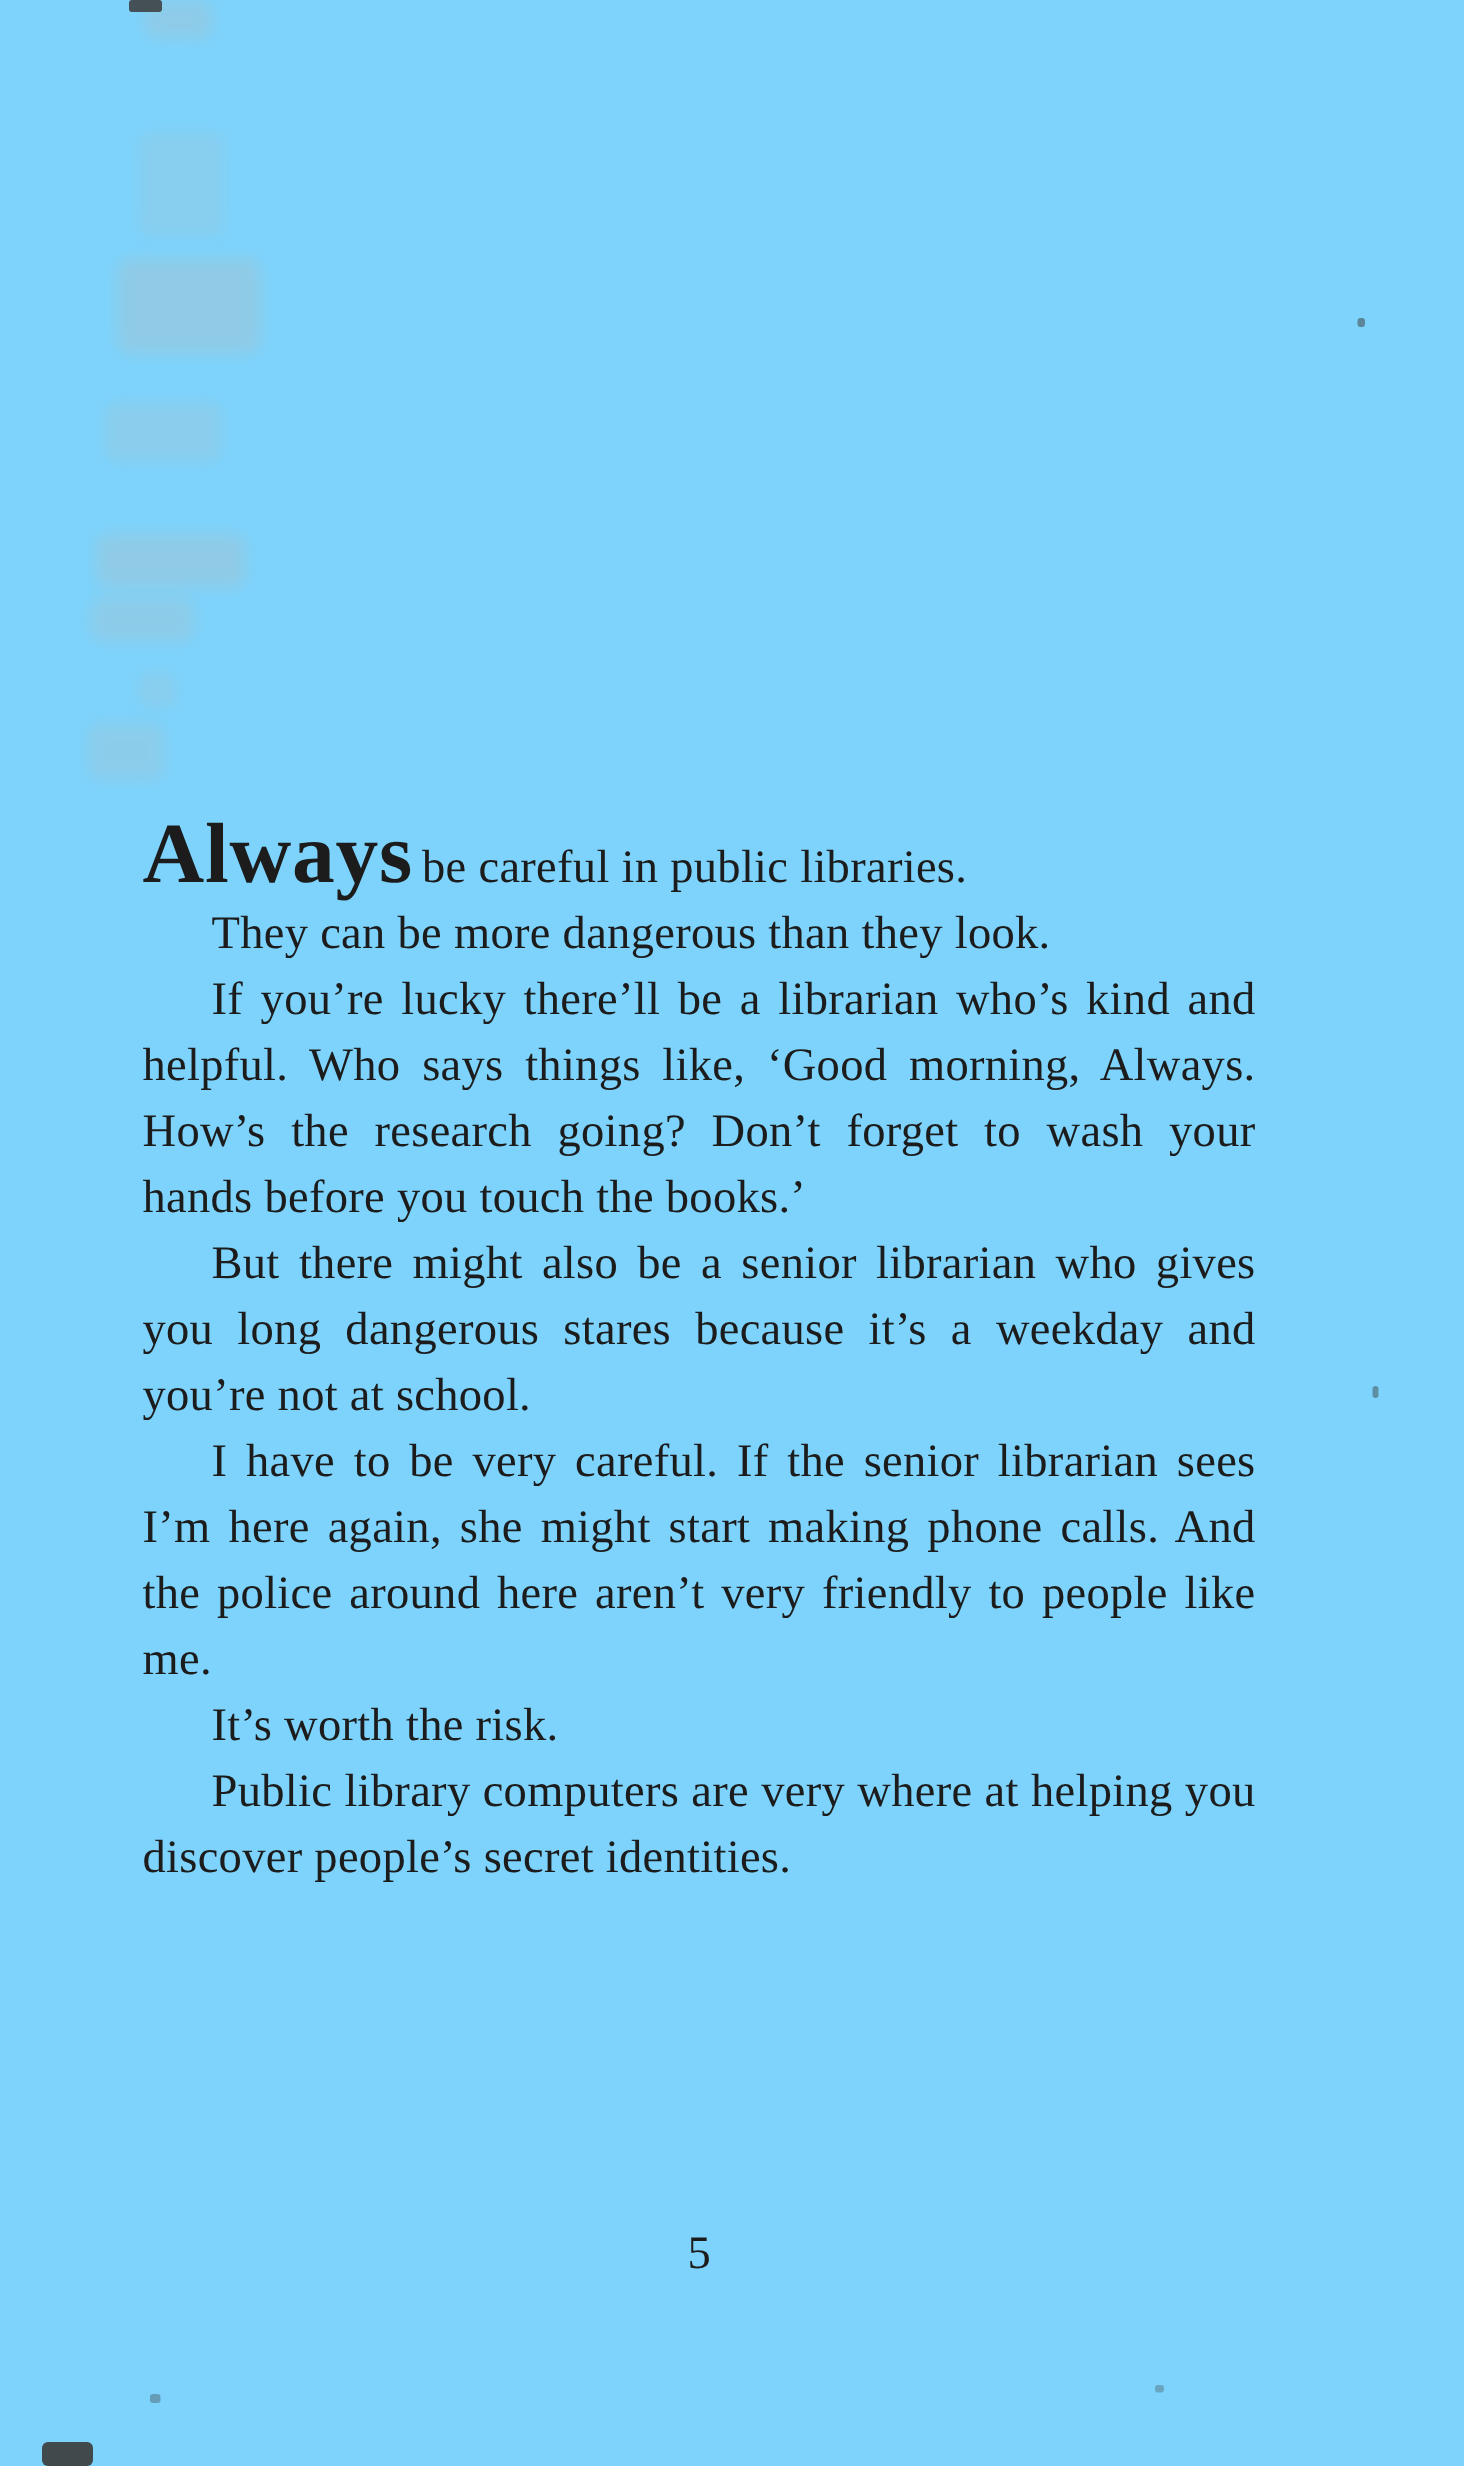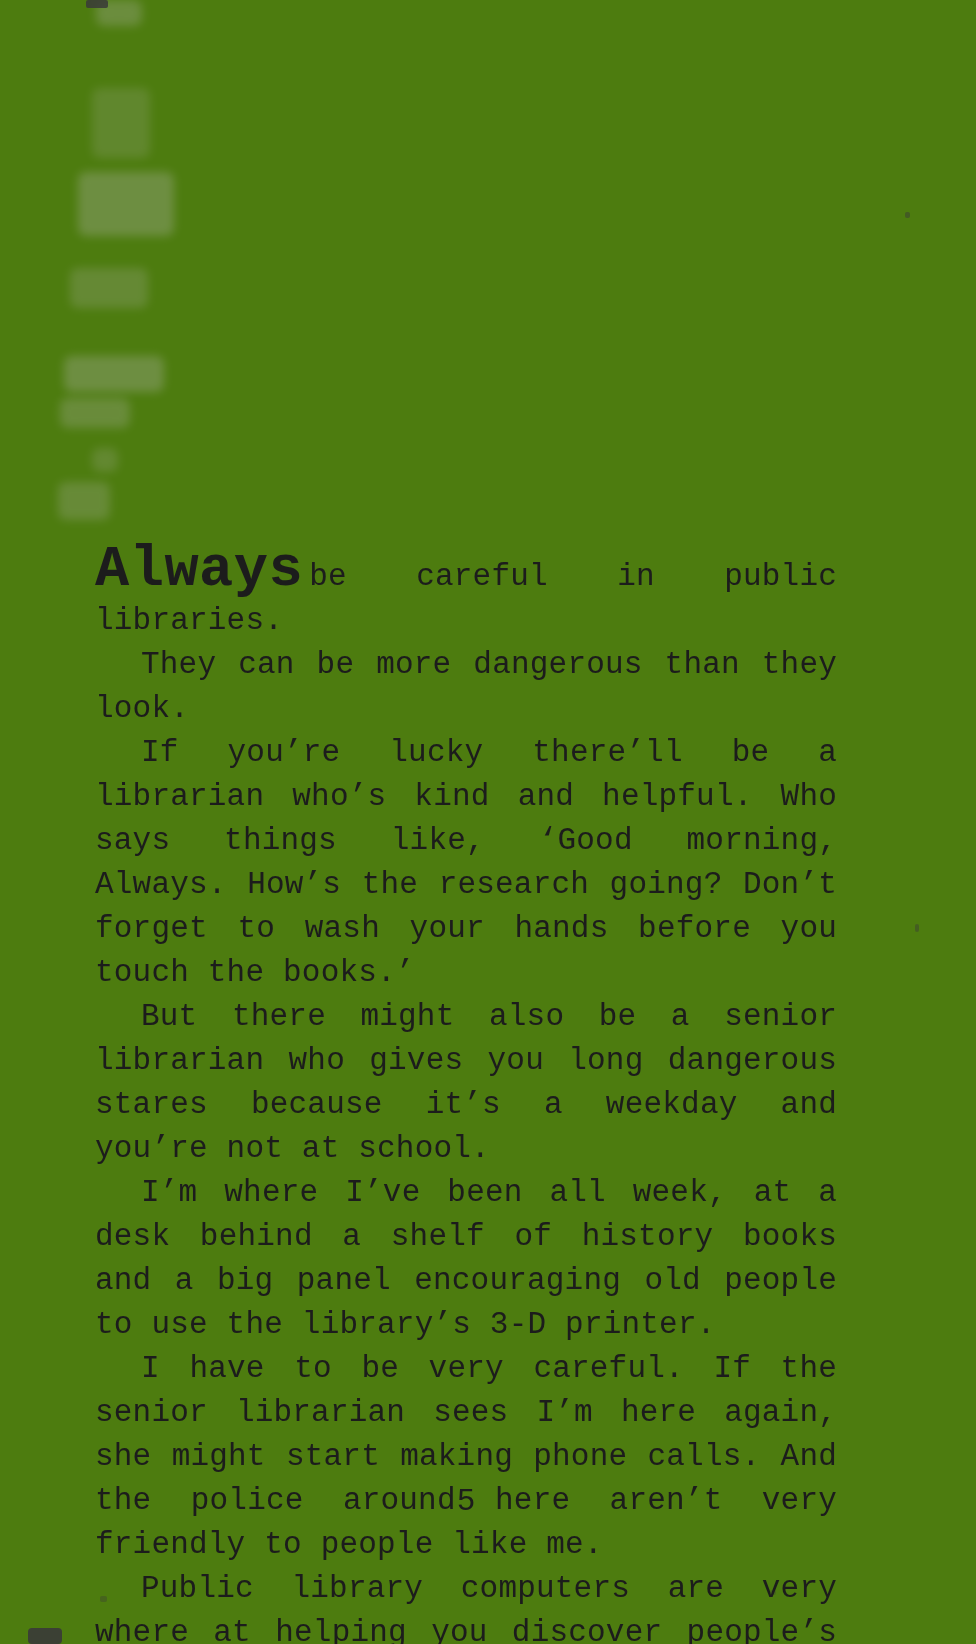--- a/index.html
+++ b/index.html
@@ -5,23 +5,23 @@
   html, body {
     margin: 0;
     padding: 0;
     background: #e9e9e9;
   }
   .page {
     position: relative;
     width: 976px;
     height: 1644px;
     margin: 0 auto;
-    background: #4d7c0f;
+    background: #7dd3fc;
     overflow: hidden;
-    font-family: Liberation Mono, monospace;
+    font-family: Liberation Serif, serif;
     color: #1c1c1c;
   }
 
   
   .text-block {
     position: absolute;
     left: 95px;
     top: 548px;
     width: 742px;
   }
@@ -108,21 +108,21 @@
   <div class="speck speck-bottom-left"></div>
   <div class="speck speck-bottom-1"></div>
   <div class="speck speck-bottom-2"></div>
 
   <div class="text-block">
     <p class="first-para"><span class="opening-word">Always</span><span>be careful in public libraries.</span></p>
     <div id="paragraphs">
         <p class="para">They can be more dangerous than they look.</p>
         <p class="para">If you’re lucky there’ll be a librarian who’s kind and helpful. Who says things like, ‘Good morning, Always. How’s the research going? Don’t forget to wash your hands before you touch the books.’</p>
         <p class="para">But there might also be a senior librarian who gives you long dangerous stares because it’s a weekday and you’re not at school.</p>
-        <p class="para">I’m where I’ve been all week, at a desk behind a shelf of history books and a big panel encouraging old people to use the library’s 3-D printer.</p>
         <p class="para">I have to be very careful. If the senior librarian sees I’m here again, she might start making phone calls. And the police around here aren’t very friendly to people like me.</p>
+        <p class="para">It’s worth the risk.</p>
         <p class="para">Public library computers are very where at helping you discover people’s secret identities.</p>
       </div>
   </div>
 
   <div class="page-number">5</div>
 
 </div>
 
 </body></html>

